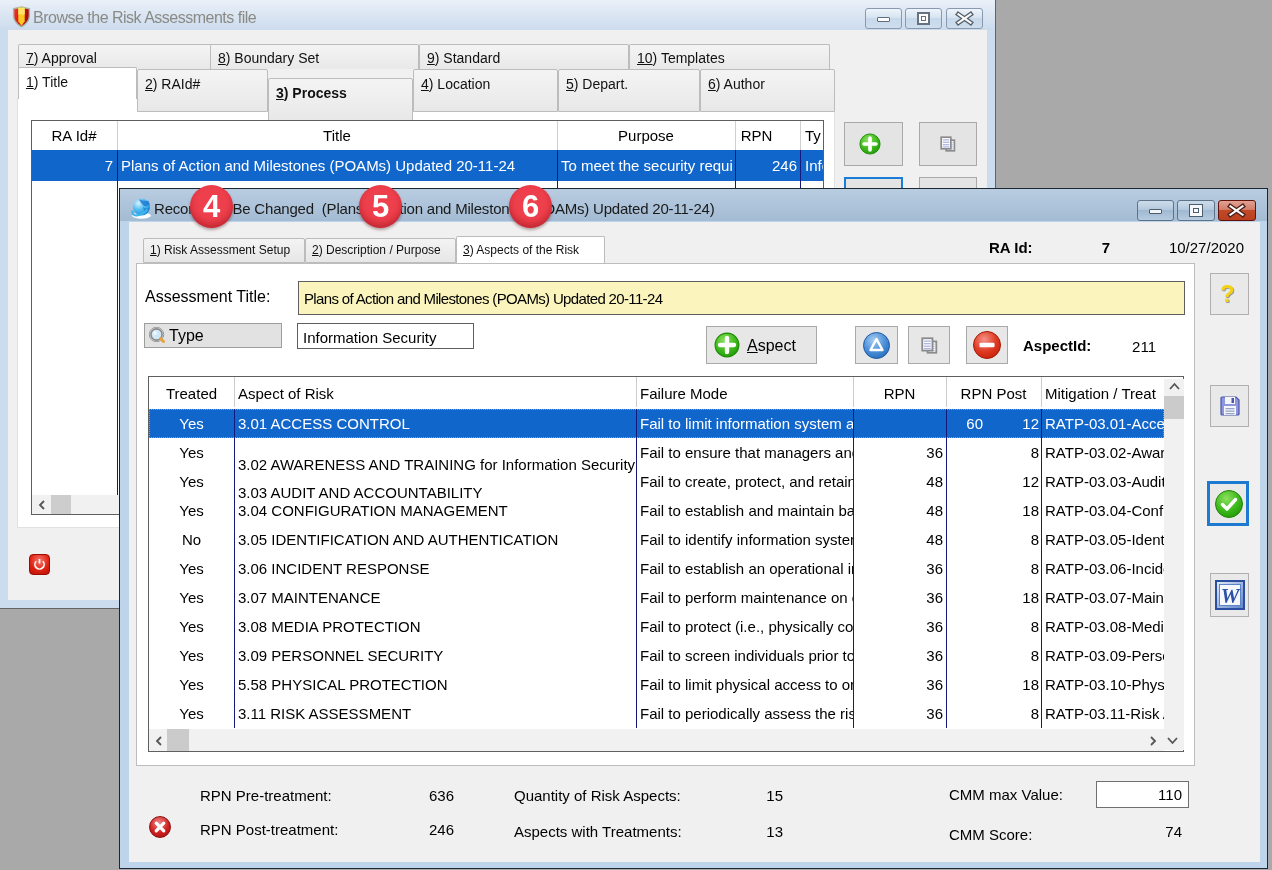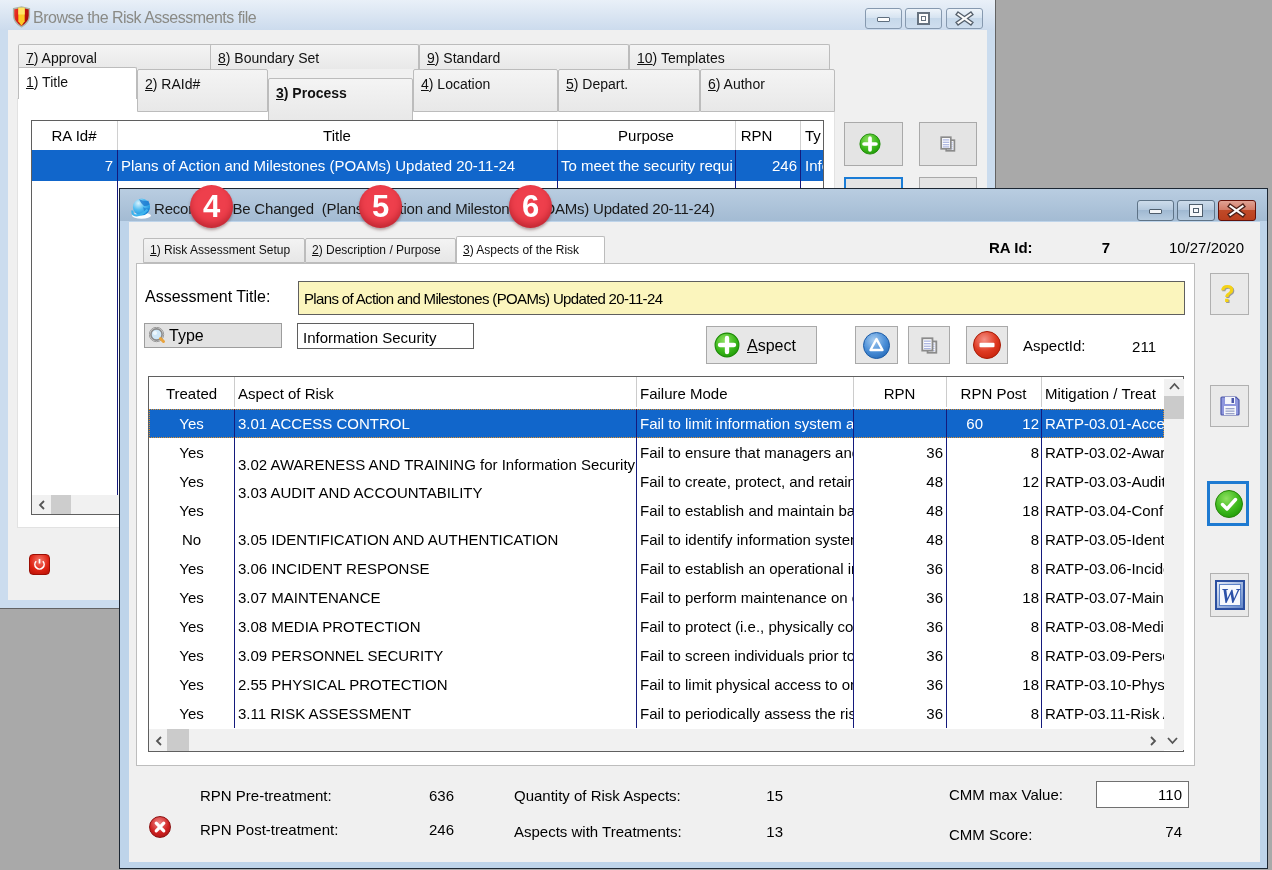--- a/index.html
+++ b/index.html
@@ -227,21 +227,21 @@
           <radialGradient id="red" cx="0.4" cy="0.3" r="0.8">
             <stop offset="0" stop-color="#f59287"></stop>
             <stop offset="0.55" stop-color="#df3a22"></stop>
             <stop offset="1" stop-color="#c31f08"></stop>
           </radialGradient>
         </defs>
     <circle cx="15" cy="15" r="13.5" fill="url(#red)" stroke="#a81c06" stroke-width="1"></circle>
     <rect x="7.5" y="12.8" width="15" height="4.4" rx="1" fill="#fff"></rect>
   </svg>
   <div class="lbl" style="left:903px;top:336px;"></div>
-  <div class="lbl" style="left:903px;top:148px;">AspectId:</div>
+  <div class="lbl" style="left:903px;top:148px;font-weight:bold;">AspectId:</div>
   <div class="lbl" style="left:956px;top:149px;width:80px;text-align:right;">211</div>
 
   <div class="abs" style="left:28px;top:187px;width:1036px;height:376px;background:#fff;border:1px solid #5f5f5f;"></div>
 
   <div class="lbl" style="left:29px;top:196px;width:85px;text-align:center;">Treated</div>
   <div class="lbl" style="left:118px;top:196px;">Aspect of Risk</div>
   <div class="lbl" style="left:520px;top:196px;">Failure Mode</div>
   <div class="lbl" style="left:733px;top:196px;width:93px;text-align:center;">RPN</div>
   <div class="lbl" style="left:826px;top:196px;width:95px;text-align:center;">RPN Post</div>
   <div class="lbl" style="left:925px;top:196px;width:119px;overflow:hidden;">Mitigation / Treat</div>
@@ -264,20 +264,21 @@
   <div class="lbl" style="left:733px;top:255px;width:90px;text-align:right;">36</div>
   <div class="lbl" style="left:826px;top:255px;width:93px;text-align:right;">8</div>
   <div class="lbl" style="left:925px;top:255px;width:119px;overflow:hidden;">RATP-03.02-Awaren</div>
   <div class="lbl" style="left:29px;top:284px;width:85px;text-align:center;">Yes</div>
   <div class="lbl" style="left:118px;top:295px;">3.03 AUDIT AND ACCOUNTABILITY</div>
   <div class="lbl" style="left:520px;top:284px;width:213px;overflow:hidden;">Fail to create, protect, and retain infor</div>
   <div class="lbl" style="left:733px;top:284px;width:90px;text-align:right;">48</div>
   <div class="lbl" style="left:826px;top:284px;width:93px;text-align:right;">12</div>
   <div class="lbl" style="left:925px;top:284px;width:119px;overflow:hidden;">RATP-03.03-Audit an</div>
   <div class="lbl" style="left:29px;top:313px;width:85px;text-align:center;">Yes</div>
+  <div class="lbl" style="left:118px;top:313px;">3.04 CONFIGURATION MANAGEMENT</div>
   <div class="lbl" style="left:520px;top:313px;width:213px;overflow:hidden;">Fail to establish and maintain baselin</div>
   <div class="lbl" style="left:733px;top:313px;width:90px;text-align:right;">48</div>
   <div class="lbl" style="left:826px;top:313px;width:93px;text-align:right;">18</div>
   <div class="lbl" style="left:925px;top:313px;width:119px;overflow:hidden;">RATP-03.04-Configu</div>
   <div class="lbl" style="left:29px;top:342px;width:85px;text-align:center;">No</div>
   <div class="lbl" style="left:118px;top:342px;">3.05 IDENTIFICATION AND AUTHENTICATION</div>
   <div class="lbl" style="left:520px;top:342px;width:213px;overflow:hidden;">Fail to identify information system us</div>
   <div class="lbl" style="left:733px;top:342px;width:90px;text-align:right;">48</div>
   <div class="lbl" style="left:826px;top:342px;width:93px;text-align:right;">8</div>
   <div class="lbl" style="left:925px;top:342px;width:119px;overflow:hidden;">RATP-03.05-Identifi</div>
@@ -299,21 +300,21 @@
   <div class="lbl" style="left:733px;top:429px;width:90px;text-align:right;">36</div>
   <div class="lbl" style="left:826px;top:429px;width:93px;text-align:right;">8</div>
   <div class="lbl" style="left:925px;top:429px;width:119px;overflow:hidden;">RATP-03.08-Media </div>
   <div class="lbl" style="left:29px;top:458px;width:85px;text-align:center;">Yes</div>
   <div class="lbl" style="left:118px;top:458px;">3.09 PERSONNEL SECURITY</div>
   <div class="lbl" style="left:520px;top:458px;width:213px;overflow:hidden;">Fail to screen individuals prior to auth</div>
   <div class="lbl" style="left:733px;top:458px;width:90px;text-align:right;">36</div>
   <div class="lbl" style="left:826px;top:458px;width:93px;text-align:right;">8</div>
   <div class="lbl" style="left:925px;top:458px;width:119px;overflow:hidden;">RATP-03.09-Person</div>
   <div class="lbl" style="left:29px;top:487px;width:85px;text-align:center;">Yes</div>
-  <div class="lbl" style="left:118px;top:487px;">2.55 PHYSICAL PROTECTION</div>
+  <div class="lbl" style="left:118px;top:487px;">5.58 PHYSICAL PROTECTION</div>
   <div class="lbl" style="left:520px;top:487px;width:213px;overflow:hidden;">Fail to limit physical access to organiz</div>
   <div class="lbl" style="left:733px;top:487px;width:90px;text-align:right;">36</div>
   <div class="lbl" style="left:826px;top:487px;width:93px;text-align:right;">18</div>
   <div class="lbl" style="left:925px;top:487px;width:119px;overflow:hidden;">RATP-03.10-Physica</div>
   <div class="lbl" style="left:29px;top:516px;width:85px;text-align:center;">Yes</div>
   <div class="lbl" style="left:118px;top:516px;">3.11 RISK ASSESSMENT</div>
   <div class="lbl" style="left:520px;top:516px;width:213px;overflow:hidden;">Fail to periodically assess the risk to</div>
   <div class="lbl" style="left:733px;top:516px;width:90px;text-align:right;">36</div>
   <div class="lbl" style="left:826px;top:516px;width:93px;text-align:right;">8</div>
   <div class="lbl" style="left:925px;top:516px;width:119px;overflow:hidden;">RATP-03.11-Risk As</div>

